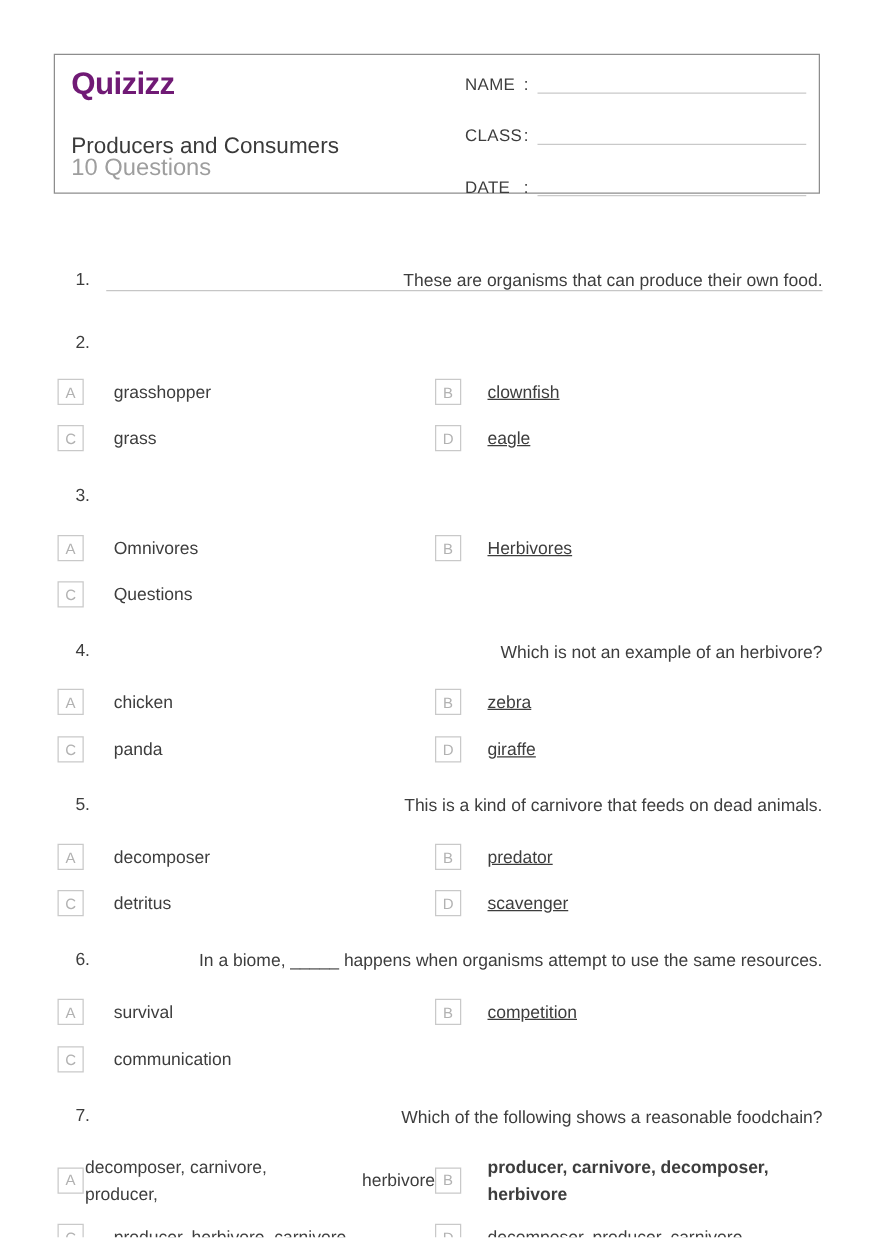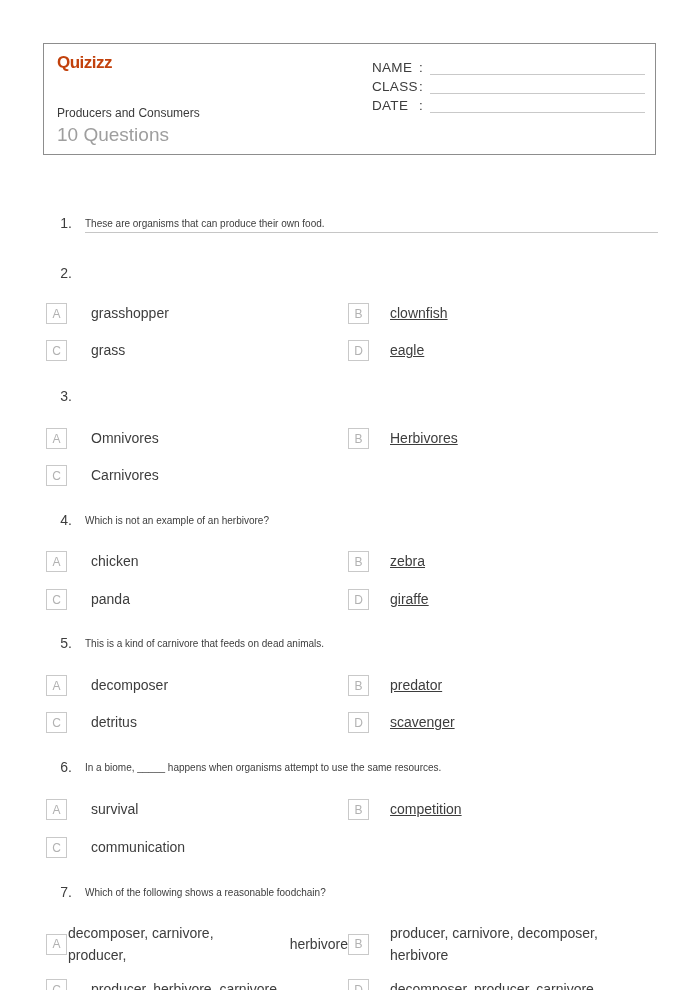--- a/index.html
+++ b/index.html
@@ -8,63 +8,63 @@
     overflow:hidden; font-family:"Liberation Sans", sans-serif; color:#3d3d3d;
   }
 
   
   .header-box {
     position:absolute; left:43px; top:43px; width:613px; height:112px;
     border:1.5px solid #8d8d8d; box-sizing:border-box; background:#fff;
   }
   .logo {
     position:absolute; left:13px; top:9px;
-    font-size:17px; font-weight:bold; color:#c2410c; letter-spacing:-0.5px;
-  }
-  .hb-title { position:absolute; left:13px; top:62px; font-size:12px; color:#3a3a3a; }
+    font-size:25px; font-weight:bold; color:#701a75; letter-spacing:-0.5px;
+  }
+  .hb-title { position:absolute; left:13px; top:62px; font-size:18px; color:#3a3a3a; }
   .hb-sub   { position:absolute; left:13px; top:80px; font-size:19px;   color:#9e9e9e; }
 
   .fields { position:absolute; left:328px; top:12px; width:273px; }
   .field-row {
-    display:flex; align-items:flex-end; height:19px; margin-bottom:0;
+    display:flex; align-items:flex-end; height:19px; margin-bottom:22px;
     font-size:13.5px; color:#3d3d3d; letter-spacing:0.3px;
   }
   .field-label { width:47px; flex:none; }
   .field-colon { flex:none; }
   .field-line  { flex:1; border-bottom:1px solid #c9c9c9; height:15px; margin-left:7px; }
 
   
   .q-num {
     position:absolute; left:50px; width:22px; text-align:right;
     font-size:14px; color:#3d3d3d;
   }
   .q-text {
     position:absolute; left:85px; width:573px;
-    font-size:10px; color:#3d3d3d; line-height:18px;
+    font-size:14px; color:#3d3d3d; line-height:18px;text-align:right;
   }
   .answer-line {
     position:absolute; left:85px; width:573px; height:0;
     border-bottom:1px solid #c6c6c6;
   }
   .opt-row { position:absolute; left:46px; width:612px; display:flex; }
   .opt  { display:flex; align-items:center; }
   .opt.col1 { width:302px; flex:none; }
   .opt.col2 { flex:1; }
   .opt-box {
     width:21px; height:21px; border:1px solid #c9c9c9; box-sizing:border-box;
     display:flex; align-items:center; justify-content:center;
     font-size:12px; color:#b2b2b2; flex:none; background:#fff;
   }
   .opt-label { margin-left:24px; font-size:14px; color:#3d3d3d; line-height:21px; }
   .col2 .opt-label { margin-left:21px;text-decoration:underline; }
 
   
   .q7-label-a { margin-left:1px; width:172px; font-size:14px; line-height:22px; }
   .q7-tail    { margin-left:auto; font-size:14px;text-align:right; }
-  .q7-label-b { margin-left:21px; width:252px; font-size:14px; line-height:22px; }
+  .q7-label-b { margin-left:21px; width:252px; font-size:14px; line-height:22px;font-weight:bold; }
 </style>
 </head>
 <body>
 
 <div class="page">
 
   <div class="header-box">
     <div class="logo">Quizizz</div>
     <div class="hb-title">Producers and Consumers</div>
     <div class="hb-sub">10 Questions</div>
@@ -121,21 +121,21 @@
       <span class="opt-label">Omnivores</span>
     </div>
     <div class="opt col2">
       <span class="opt-box">B</span>
       <span class="opt-label">Herbivores</span>
     </div>
   </div>
   <div class="opt-row" style="top:465px">
     <div class="opt col1">
       <span class="opt-box">C</span>
-      <span class="opt-label">Carnivores</span>
+      <span class="opt-label">Questions</span>
     </div>
     <div class="opt col2"></div>
   </div>
 
   <div class="q-num" style="top:512px">4.</div>
   <div class="q-text" style="top:512px">Which is not an example of an herbivore?</div>
   <div class="opt-row" style="top:551px">
     <div class="opt col1">
       <span class="opt-box">A</span>
       <span class="opt-label">chicken</span>

